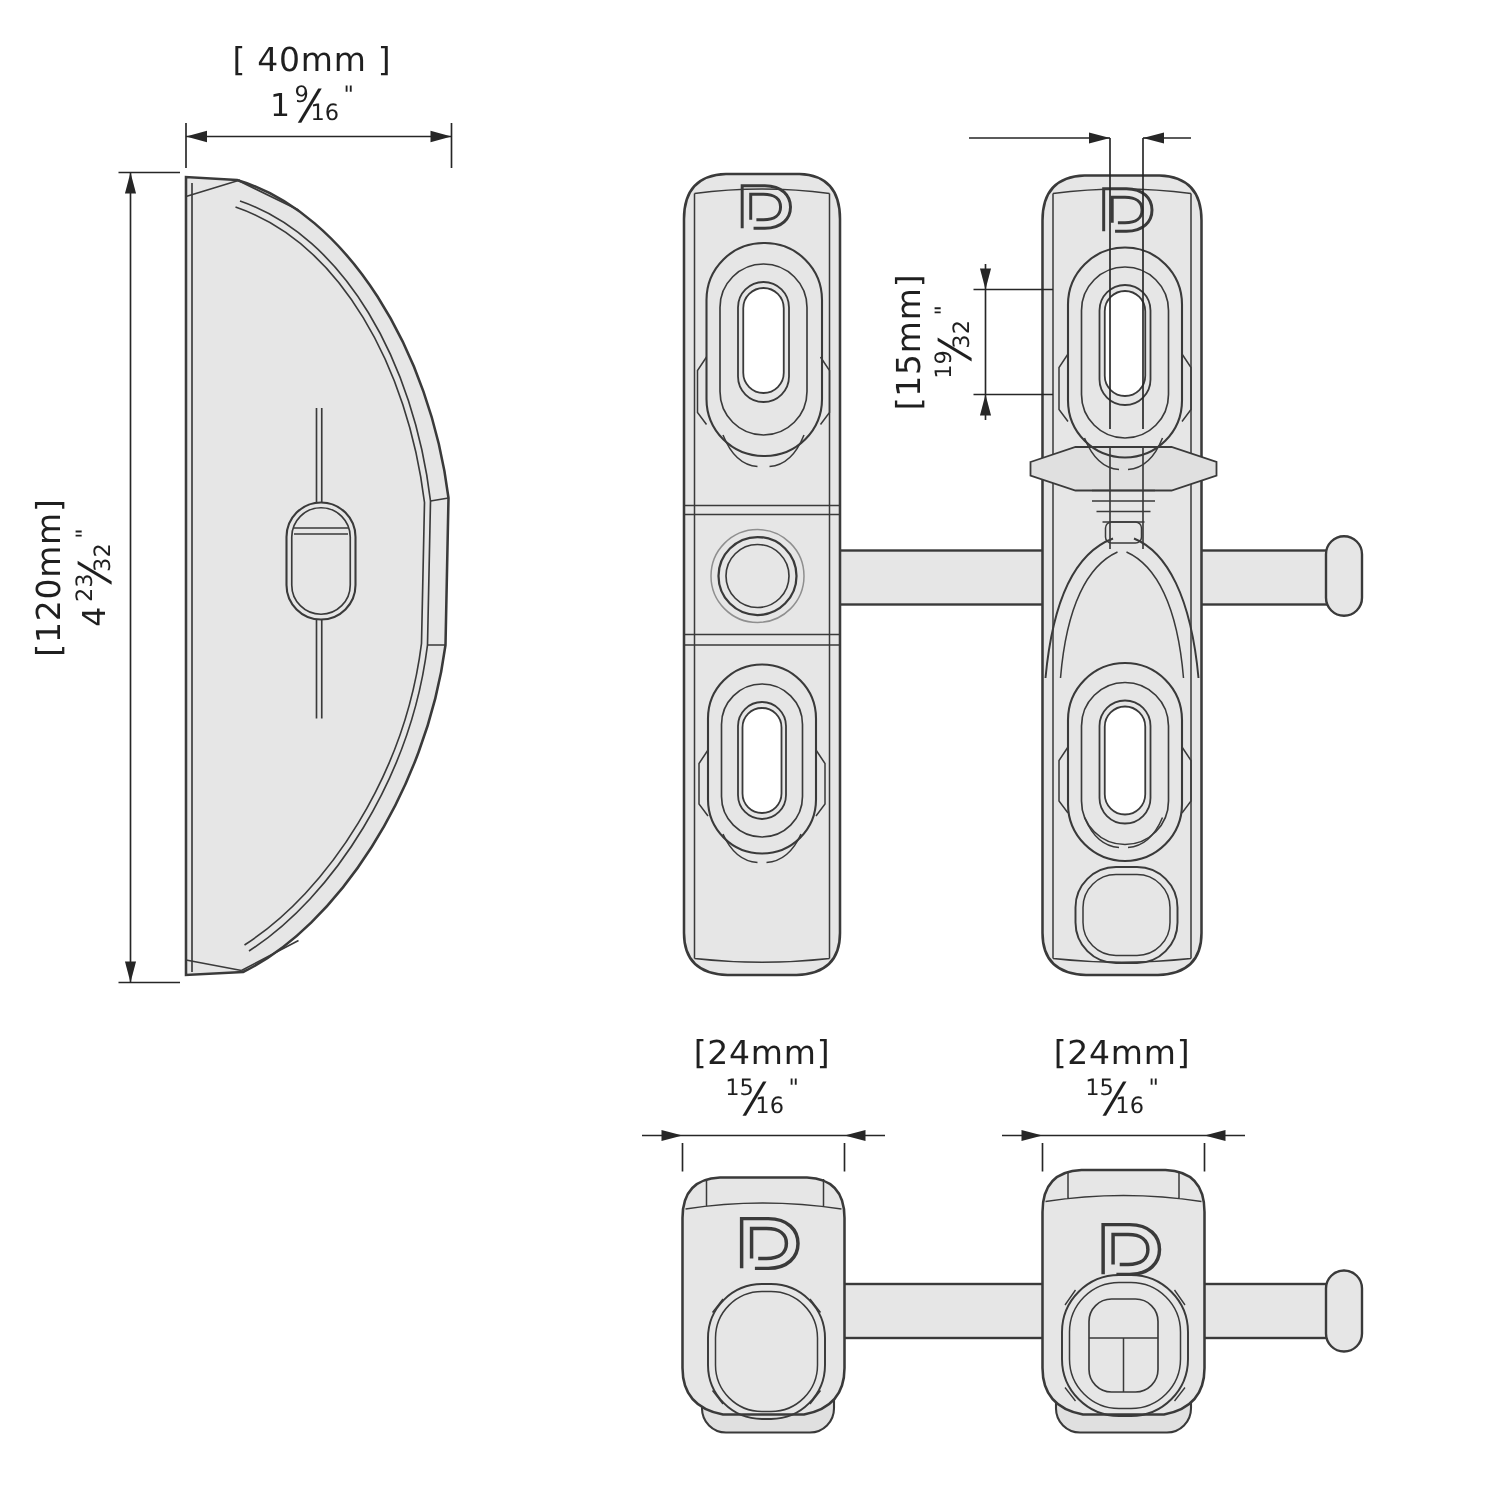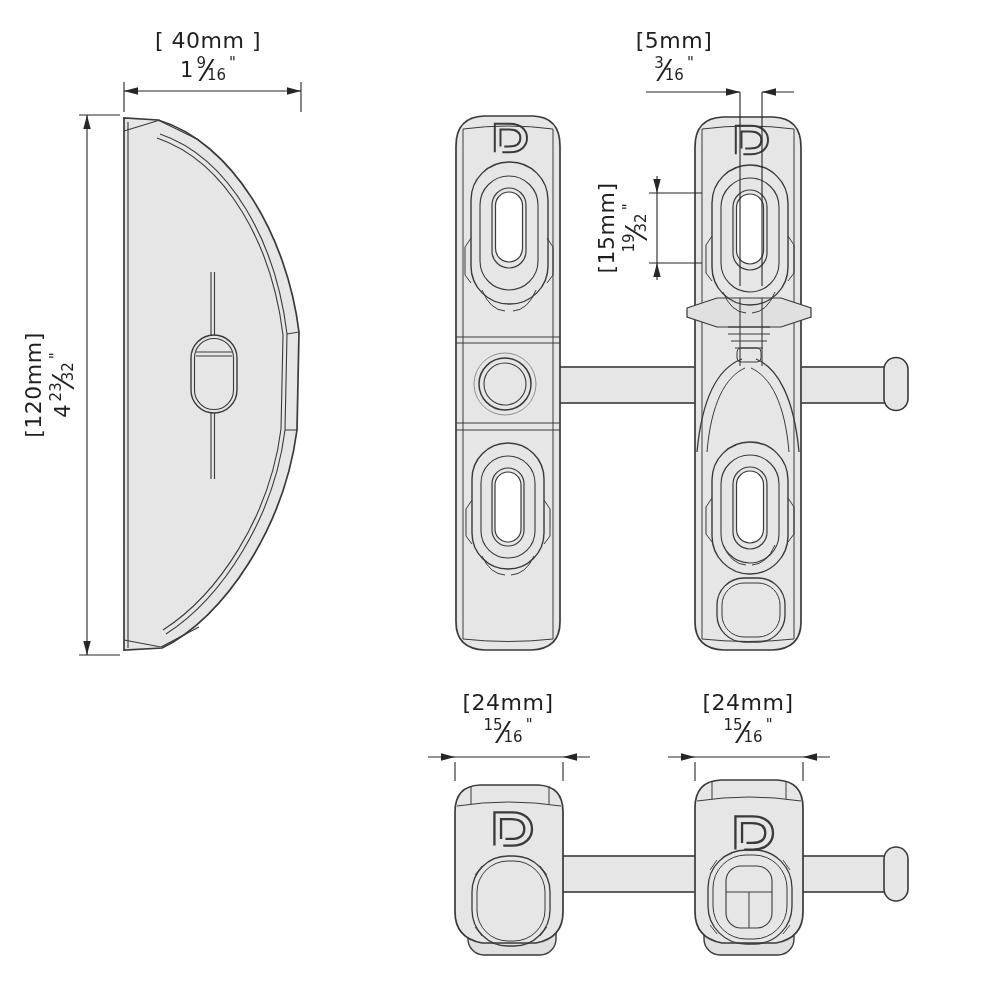--- a/index.html
+++ b/index.html
@@ -177,24 +177,20 @@
 <div class="lbl" style="left:118px;top:28px;width:180px;">
   <div class="metric">[ 40mm ]</div>
   <div class="imperial"><span class="fr-whole">1</span><span class="fr-num">9</span><span class="fr-slash">⁄</span><span class="fr-den">16</span><span class="fr-unit">"</span></div>
 </div>
 
 <div class="lbl rot" style="left:-25px;top:356px;width:150px;height:58px;">
   <div class="metric">[120mm]</div>
   <div class="imperial"><span class="fr-whole">4</span><span class="fr-num">23</span><span class="fr-slash">⁄</span><span class="fr-den">32</span><span class="fr-unit">"</span></div>
 </div>
 
-<div class="lbl" style="left:604px;top:28px;width:140px;">
-  <div class="metric">[5mm]</div>
-  <div class="imperial"><span class="fr-num">3</span><span class="fr-slash">⁄</span><span class="fr-den">16</span><span class="fr-unit">"</span></div>
-</div>
 
 <div class="lbl rot" style="left:557px;top:200px;width:130px;height:56px;">
   <div class="metric">[15mm]</div>
   <div class="imperial"><span class="fr-num">19</span><span class="fr-slash">⁄</span><span class="fr-den">32</span><span class="fr-unit">"</span></div>
 </div>
 
 <div class="lbl" style="left:428px;top:690px;width:160px;">
   <div class="metric">[24mm]</div>
   <div class="imperial"><span class="fr-num">15</span><span class="fr-slash">⁄</span><span class="fr-den">16</span><span class="fr-unit">"</span></div>
 </div>

